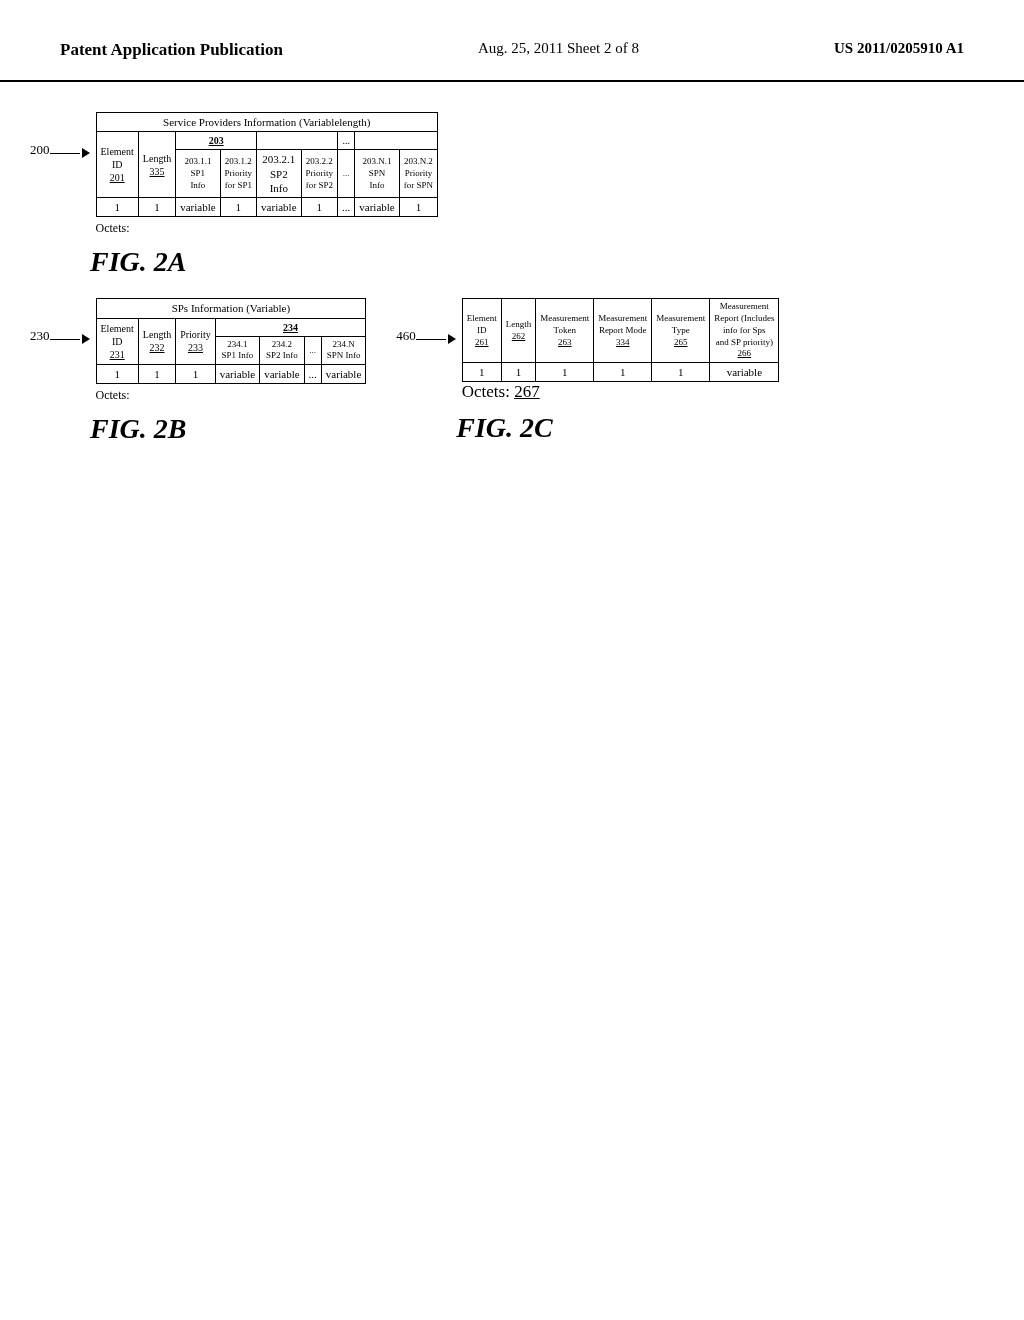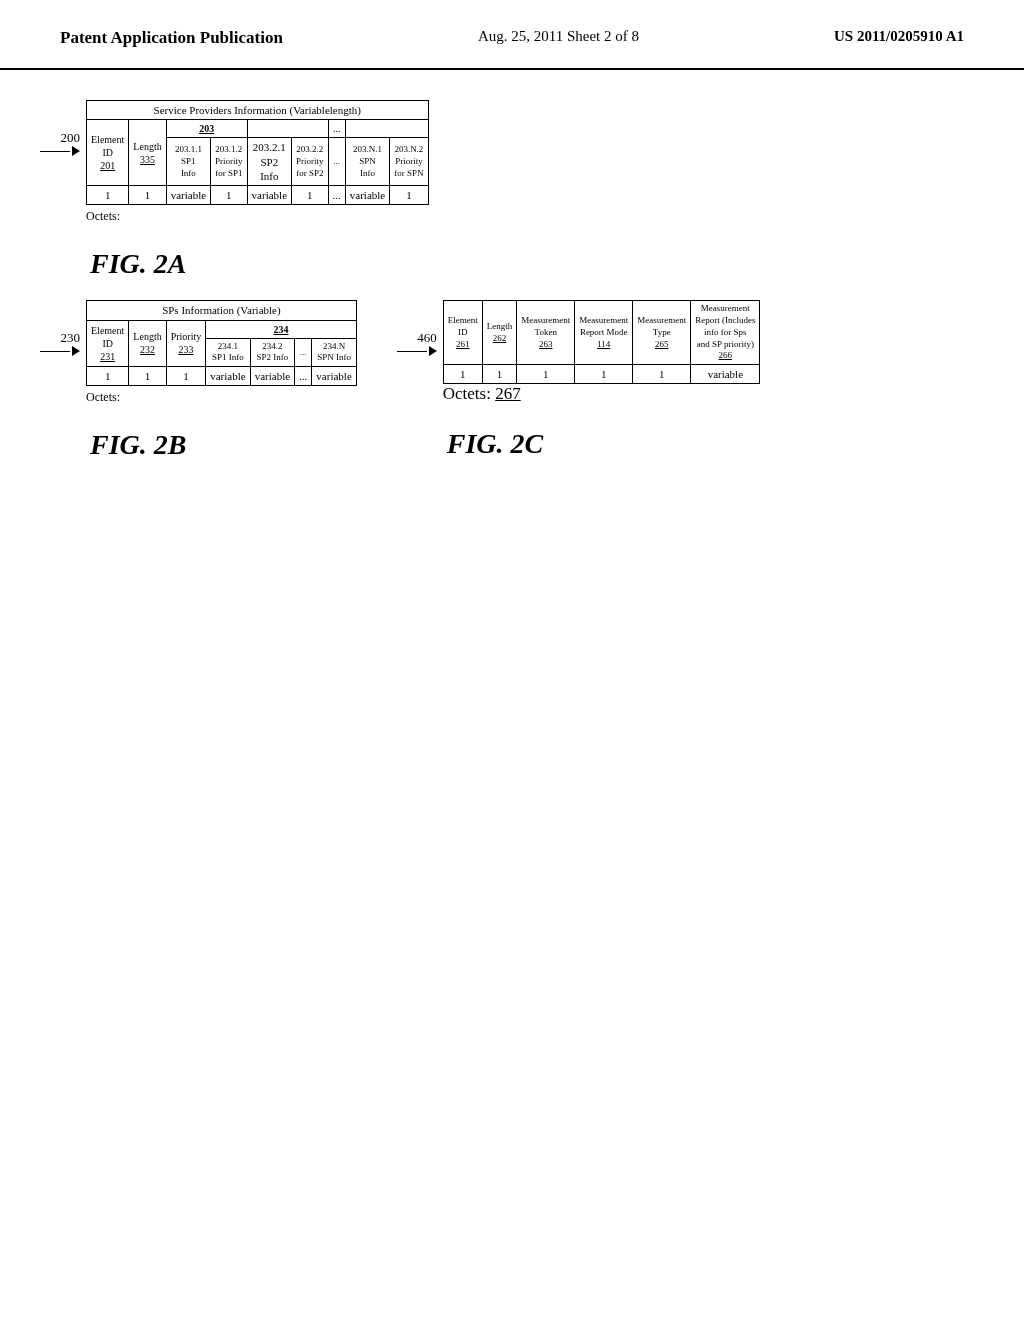--- a/index.html
+++ b/index.html
@@ -9,21 +9,21 @@
       width: 1024px;
       min-height: 1320px;
       position: relative;
       overflow-x: hidden;
     }
 
     .page-header {
       display: flex;
       justify-content: space-between;
       align-items: flex-start;
-      padding: 28px 60px 20px 60px;
+      padding: 40px 60px 20px 60px;
       border-bottom: 2px solid #000;
       margin-bottom: 10px;
     }
 
     .header-left {
       font-weight: bold;
       font-size: 17px;
     }
 
     .header-center {
@@ -33,34 +33,34 @@
 
     .header-right {
       font-size: 15px;
       font-weight: bold;
     }
 
     .fig-label {
       font-size: 28px;
       font-weight: bold;
       font-style: italic;
-      margin-top: 24px;
+      margin-top: 10px;
       margin-left: 10px;
     }
 
     .table-wrapper {
       display: flex;
       flex-direction: row;
       align-items: flex-start;
       gap: 6px;
     }
 
     .arrow-label {
       display: flex;
-      flex-direction: column;
+      flex-direction: row;
       align-items: flex-end;
       justify-content: flex-start;
       padding-top: 30px;
       min-width: 50px;
     }
 
     .arrow-label .ref-num {
       font-size: 13px;
     }
 
@@ -257,21 +257,21 @@
         </div>
       </div>
 
       <div>
         <table>
           <thead>
             <tr>
               <td style="font-size:9px;">Element<br>ID<br><u>261</u></td>
               <td style="font-size:9px;">Length<br><u>262</u></td>
               <td style="font-size:9px;">Measurement<br>Token<br><u>263</u></td>
-              <td style="font-size:9px;">Measurement<br>Report Mode<br><u>114</u></td>
+              <td style="font-size:9px;">Measurement<br>Report Mode<br><u>334</u></td>
               <td style="font-size:9px;">Measurement<br>Type<br><u>265</u></td>
               <td style="font-size:9px;">Measurement<br>Report (Includes<br>info for Sps<br>and SP priority)<br><u>266</u></td>
             </tr>
           </thead>
           <tbody>
             <tr>
               <td>1</td>
               <td>1</td>
               <td>1</td>
               <td>1</td>

